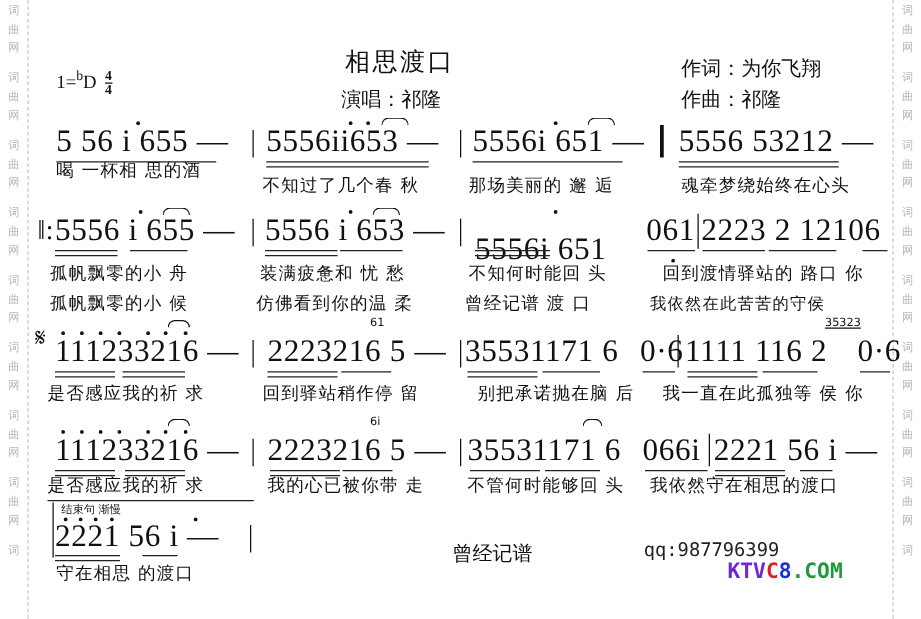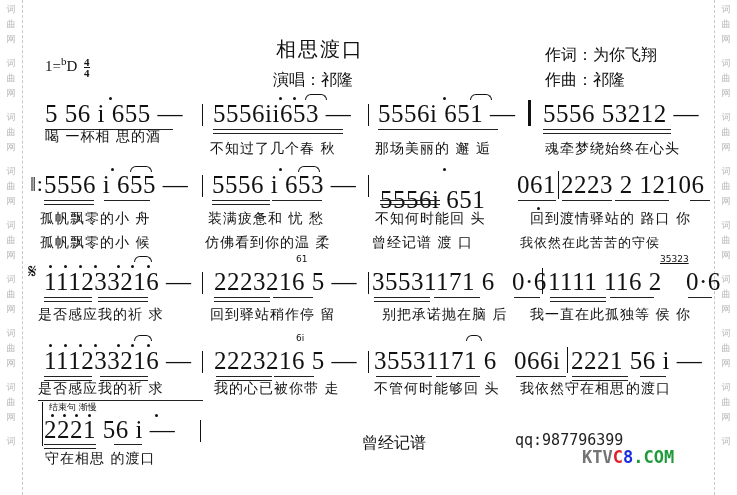--- a/index.html
+++ b/index.html
@@ -285,14 +285,14 @@
   <div class="dot" style="left:63px;top:414px;"></div>
   <div class="dot" style="left:75px;top:414px;"></div>
   <div class="dot" style="left:88px;top:414px;"></div>
   <div class="dot" style="left:155px;top:414px;"></div>
   <div class="abs lyr" style="left:45px;top:450px;">守在相思   的渡口</div>
 </div>
 
 <div class="abs" style="left:362px;top:433px;font-family:'DejaVu Sans',sans-serif;font-size:16px;">曾经记谱</div>
 <div class="abs" style="left:515px;top:431px;font-family:'DejaVu Sans Mono',monospace;font-size:15px;color:#222;">qq:987796399</div>
 <div class="abs logo" style="left:582px;top:447px;">
-  <span style="color:#737373;">KTV</span><span style="color:#e0202a;">C</span><span style="color:#1a2ee0;">8</span><span style="color:#1f9a3a;">.COM</span>
+  <span style="color:#6d28d9;">KTV</span><span style="color:#e0202a;">C</span><span style="color:#1a2ee0;">8</span><span style="color:#1f9a3a;">.COM</span>
 </div>
 
 </body></html>

